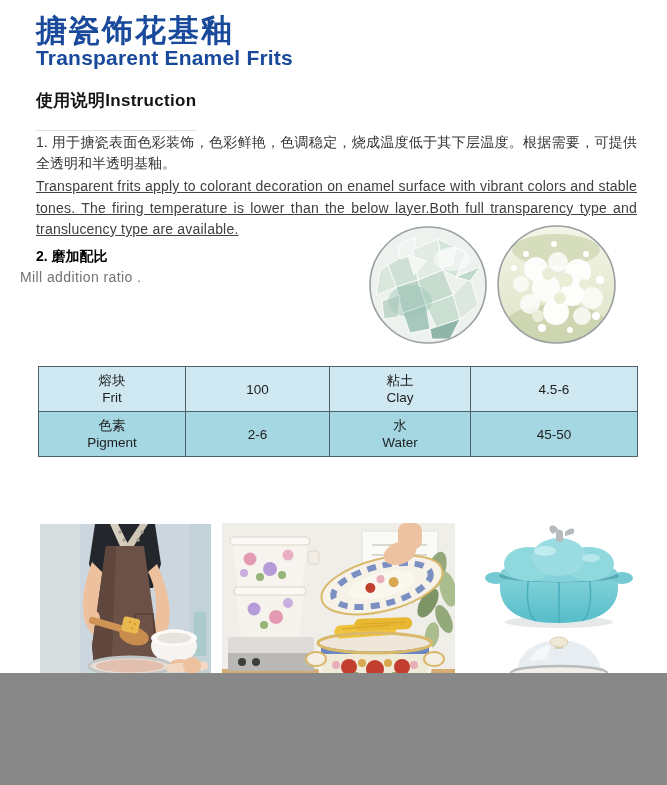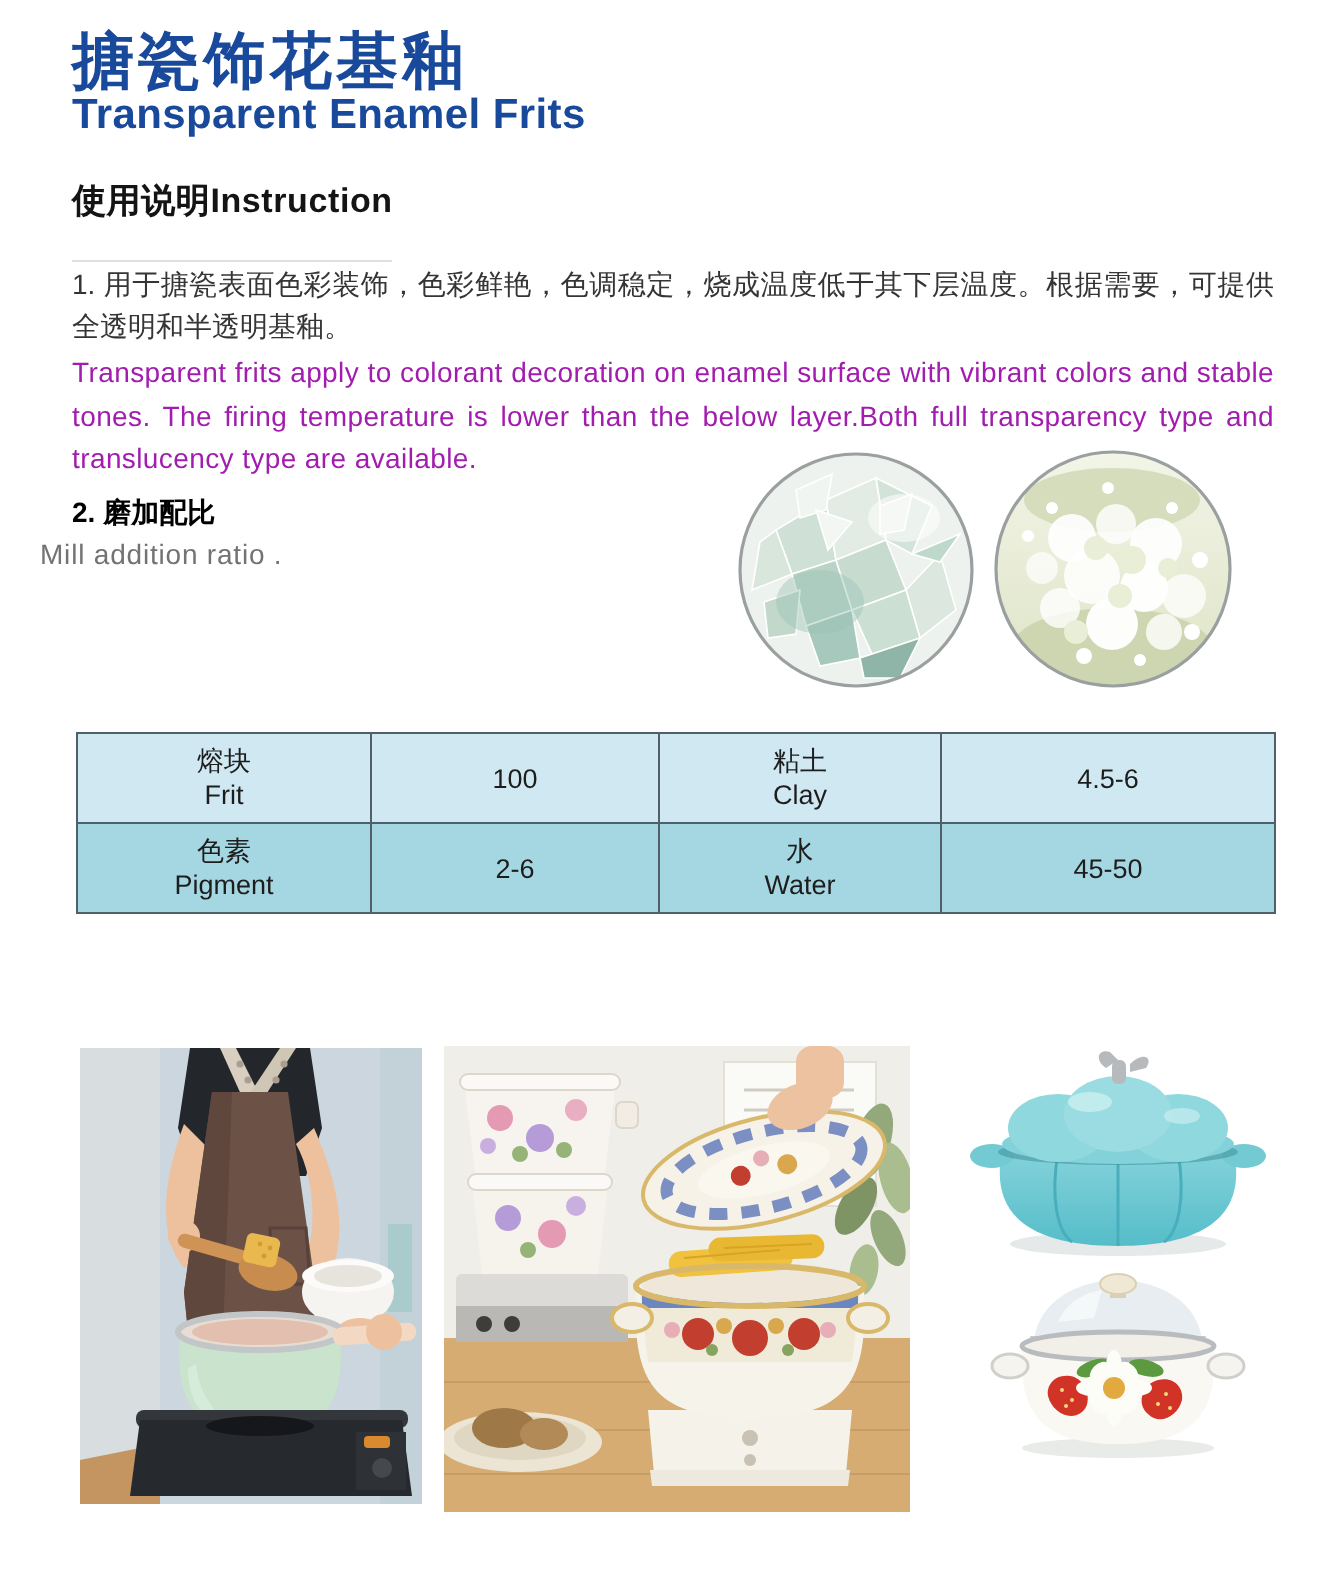--- a/index.html
+++ b/index.html
@@ -1,24 +1,24 @@
 <!DOCTYPE html>
 <html><head>
 <meta charset="utf-8">
 <style>
   html,body{margin:0;padding:0;background:#888;}
-  .page{position:relative;width:667px;height:785px;background:#ffffff;margin:0 auto;
+  .page{position:relative;width:667px;height:673px;background:#ffffff;margin:0 auto;
         font-family:"Liberation Sans","DejaVu Sans",sans-serif;overflow:hidden;}
   .abs{position:absolute;}
   .title-zh{left:36px;top:10px;font-size:31px;font-weight:bold;color:#19499a;letter-spacing:2px;}
   .title-en{left:36px;top:46px;font-size:21px;font-weight:bold;color:#19499a;letter-spacing:.2px;}
   .h-instr{left:36px;top:89px;font-size:17px;font-weight:bold;color:#141414;letter-spacing:.3px;
            padding-bottom:18px;border-bottom:1px solid #e0e0e0;}
   .para-zh{left:36px;top:132px;width:601px;font-size:14px;color:#353535;line-height:21px;text-align:justify;}
-  .para-en{left:36px;top:176px;width:601px;font-size:14px;color:#a21caf;line-height:21.5px;text-align:justify;letter-spacing:.2px;}
+  .para-en{left:36px;top:176px;width:601px;font-size:14px;color:#404040;line-height:21.5px;text-align:justify;letter-spacing:.2px;text-decoration:underline;}
   .sec2-zh{left:36px;top:248px;font-size:14px;font-weight:bold;color:#000000;}
   .sec2-en{left:20px;top:269px;font-size:14px;color:#737373;letter-spacing:.4px;}
   .frit1{left:368px;top:225px;width:120px;height:120px;}
   .frit2{left:496px;top:224px;width:121px;height:121px;}
   table.ratio{position:absolute;left:38px;top:366px;width:599px;border-collapse:collapse;table-layout:fixed;}
   table.ratio td{border:1px solid #50606b;height:42px;text-align:center;vertical-align:middle;
                  font-size:13.5px;color:#1d1d1d;padding:1px 2px;}
   tr.light td{background:#cfe8f2;}
   tr.alt td{background:#a5d7e2;}
   td .l1,td .l2{line-height:17px;}

